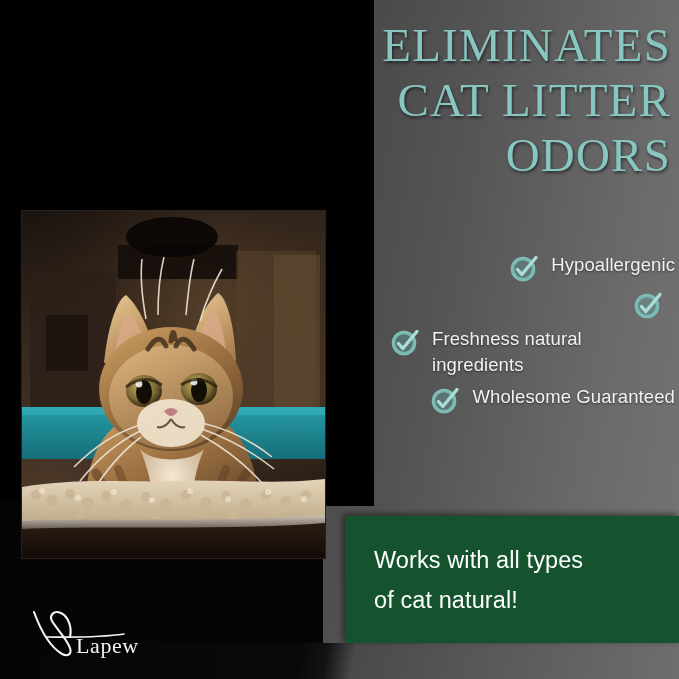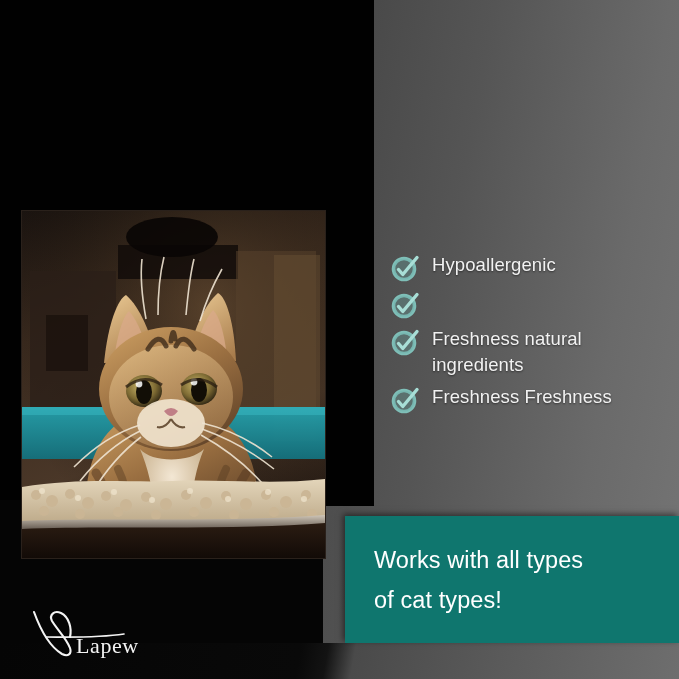--- a/index.html
+++ b/index.html
@@ -76,20 +76,21 @@
   .benefits {
     position: absolute;
     left: 390px;
     top: 252px;
     width: 285px;
   }
   .benefit-row {
     display: flex;
     align-items: flex-start;
     margin-bottom: 6px;
+    justify-content: flex-end;
   }
   .check-icon {
     flex: 0 0 auto;
     width: 30px;
     height: 30px;
     margin-right: 12px;
     margin-top: 1px;
   }
   .check-icon svg { display: block; width: 30px; height: 30px; }
   .benefit-label {
@@ -100,21 +101,21 @@
     text-shadow: 0 1px 2px rgba(0,0,0,.5);
   }
 
   
   .callout {
     position: absolute;
     left: 345px;
     top: 516px;
     width: 334px;
     height: 127px;
-    background: #0f766e;
+    background: #14532d;
     box-shadow: -2px -2px 6px rgba(0,0,0,.5);
   }
   .callout-text {
     position: absolute;
     left: 29px;
     top: 24px;
     width: 290px;
     font-size: 23.5px;
     line-height: 40px;
     color: #ffffff;
@@ -143,20 +144,25 @@
 </head>
 <body>
 
 <div id="ad">
 
   <div class="bg-gradient"></div>
   <div class="bg-black-panel"></div>
   <div class="bg-black-panel-lower"></div>
   <div class="bg-bottom-strip"></div>
 
+  <div class="headline">
+    <span class="hl-line">ELIMINATES</span>
+    <span class="hl-line">CAT LITTER</span>
+    <span class="hl-line">ODORS</span>
+  </div>
 
   <div class="photo">
     <svg viewBox="0 0 303 347" preserveAspectRatio="none">
       <defs>
         <linearGradient id="roomBg" x1="0" y1="0" x2="0.3" y2="1">
           <stop offset="0" stop-color="#1b1410"></stop>
           <stop offset="0.35" stop-color="#3a2a1e"></stop>
           <stop offset="0.75" stop-color="#4a3728"></stop>
           <stop offset="1" stop-color="#2a1e16"></stop>
         </linearGradient>
@@ -345,29 +351,29 @@
     </div>
 
     <div class="benefit-row">
       <span class="check-icon">
         <svg viewBox="0 0 30 30">
           <circle cx="14" cy="16" r="10.5" fill="none" stroke="#7fbfb8" stroke-width="3.6"></circle>
           <circle cx="14" cy="16" r="10.5" fill="#6aa9a3" opacity="0.35"></circle>
           <path d="M8.5 16.5 L12.8 21.5 L27 4.5" fill="none" stroke="#a8ded6" stroke-width="3.4" stroke-linecap="round" stroke-linejoin="round"></path>
         </svg>
       </span>
-      <span class="benefit-label">Freshness Freshness</span>
+      <span class="benefit-label">Wholesome Guaranteed</span>
     </div>
 
   </div>
 
   <div class="callout">
     <div class="callout-text">
       <div>Works with all types</div>
-      <div>of cat types!</div>
+      <div>of cat natural!</div>
     </div>
   </div>
 
   <div class="logo">
     <svg width="132" height="60" viewBox="0 0 132 60">
       <path d="M6 8 C14 30 24 44 34 50 C40 53 44 50 42 44 C39 35 28 24 24 17 C21 11 26 6 33 9 C41 13 44 24 42 33" fill="none" stroke="#f4f4f4" stroke-width="2.1" stroke-linecap="round"></path>
       <path d="M18 33 C40 33 70 34 96 30" fill="none" stroke="#f4f4f4" stroke-width="1.7" stroke-linecap="round"></path>
     </svg>
     <span class="logo-word">Lapew</span>
   </div>

